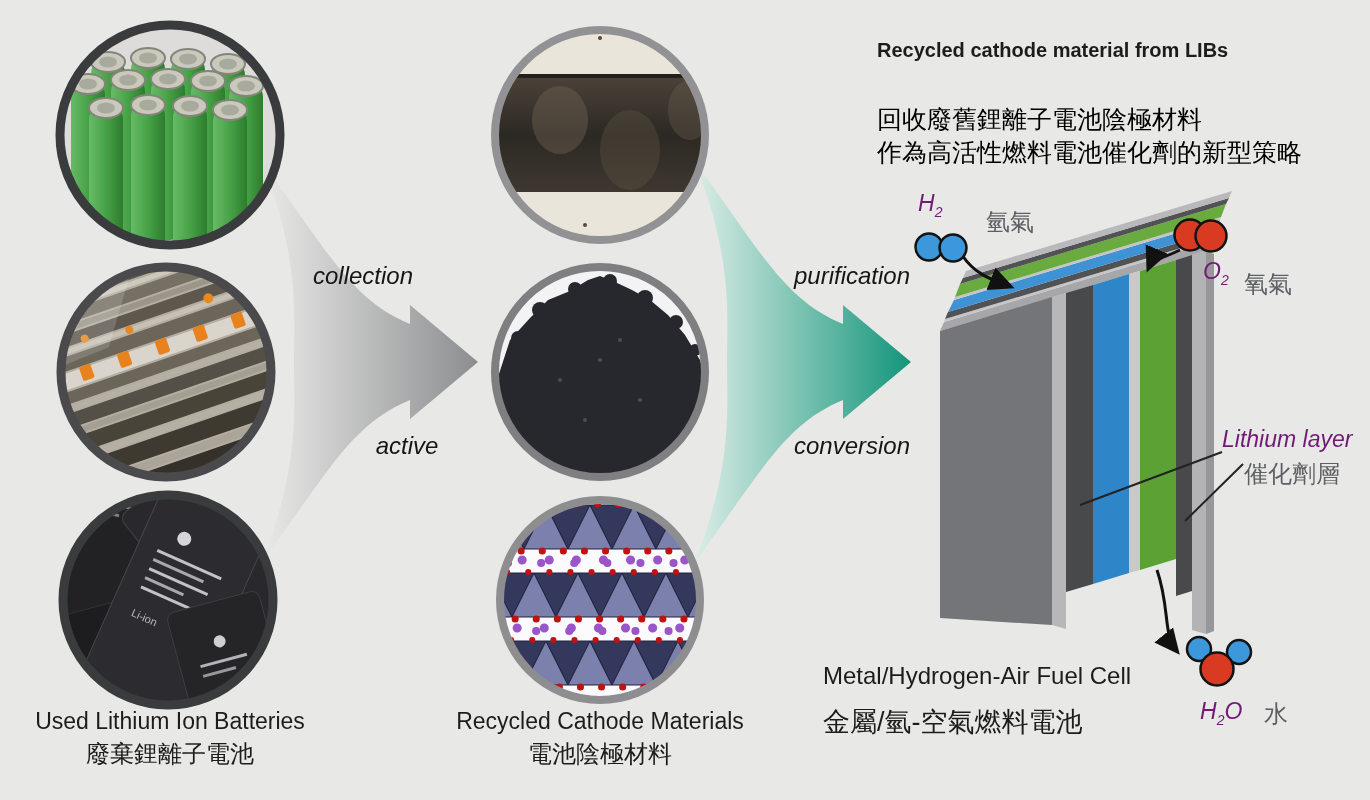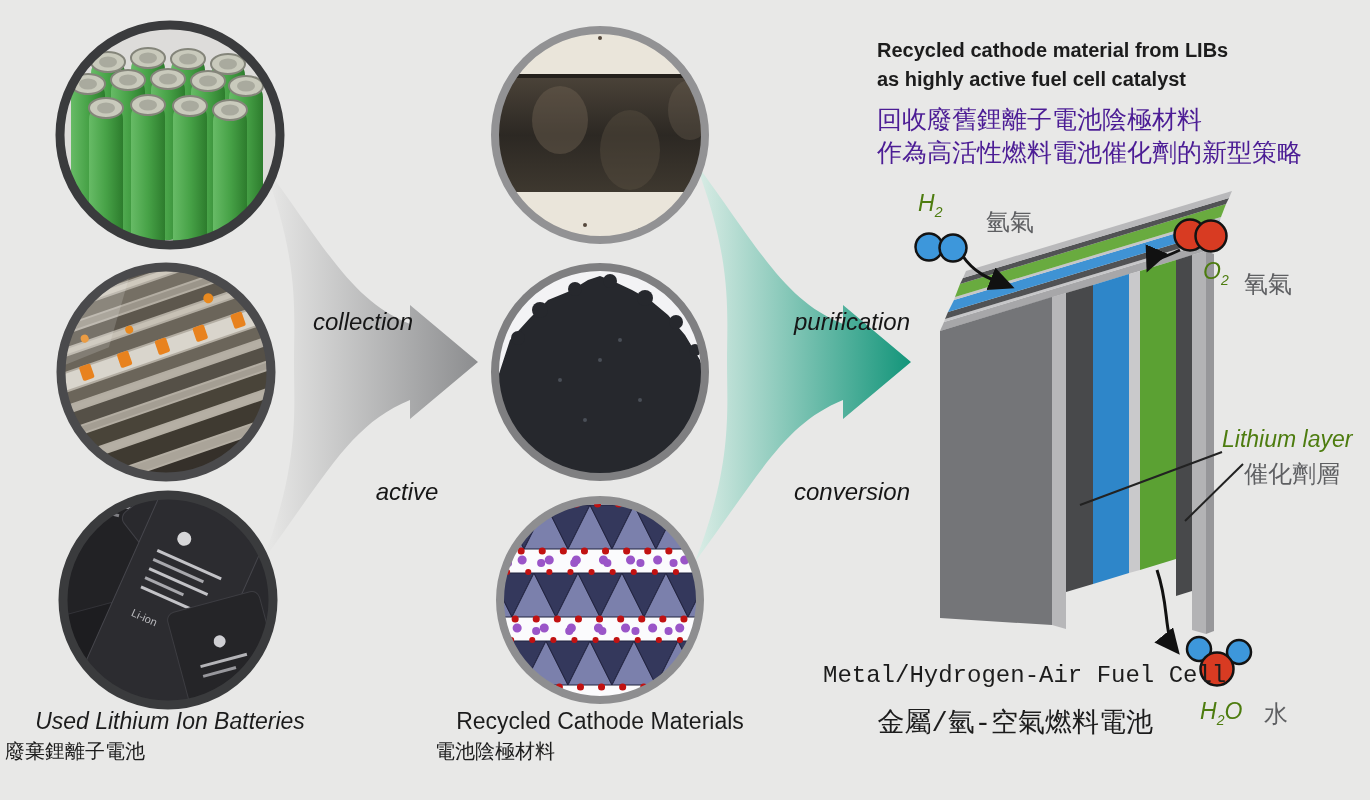--- a/index.html
+++ b/index.html
@@ -1,27 +1,27 @@
 <!DOCTYPE html>
 <html><head>
 <meta charset="utf-8">
 <style>
   html,body{margin:0;padding:0;}
   .canvas{position:relative;width:1370px;height:800px;background:#e8e8e7;overflow:hidden;
           font-family:"Liberation Sans",sans-serif;color:#1c1c1c;}
   .art{position:absolute;left:0;top:0;}
   .lbl{position:absolute;white-space:nowrap;}
-  .center{text-align:right;font-family:Liberation Mono, monospace;}
+  .center{text-align:left;}
   .gray{color:#5e5f62;}
-  .proc{font-size:24px;font-style:italic;color:#161616;width:180px;text-align:center;margin-top:46px;}
+  .proc{font-size:24px;font-style:italic;color:#161616;width:180px;text-align:center;}
   .cap-en{font-size:23px;width:330px;text-align:center;}
-  .cap-zh{font-size:20px;width:330px;text-align:left;}
+  .cap-zh{font-size:24px;width:330px;text-align:center;}
   .title-en{font-size:20px;font-weight:700;line-height:29px;}
-  .title-zh{font-size:25px;line-height:33px;color:#4c1d95;}
-  .formula{font-size:23px;font-style:italic;color:#4d7c0f;}
+  .title-zh{font-size:25px;line-height:33px;color:#000000;}
+  .formula{font-size:23px;font-style:italic;color:#701a75;}
   .formula sub{font-size:14px;font-style:italic;}
   .zh-tag{font-size:24px;}
 </style>
 </head>
 <body>
 
 <div class="canvas">
 
 <svg class="art" width="1370" height="800" viewBox="0 0 1370 800">
   <defs>
@@ -298,33 +298,32 @@
   </g>
   <g stroke="#131313" stroke-width="2.5">
     <circle cx="1199" cy="649" r="12" fill="#3d97db"></circle>
     <circle cx="1239" cy="652" r="12" fill="#3d97db"></circle>
     <circle cx="1217" cy="669" r="16.5" fill="#d83b22"></circle>
   </g>
 </svg>
 
 <div class="lbl title-en" style="left:877px;top:36px;">
   <div>Recycled cathode material from LIBs</div>
-  <div>as highly active fuel cell catalyst</div>
 </div>
 <div class="lbl title-zh" style="left:877px;top:103px;">
   <div>回收廢舊鋰離子電池陰極材料</div>
   <div>作為高活性燃料電池催化劑的新型策略</div>
 </div>
 
 <div class="lbl proc" style="left:273px;top:262px;">collection</div>
 <div class="lbl proc" style="left:317px;top:432px;">active</div>
 <div class="lbl proc" style="left:762px;top:262px;">purification</div>
 <div class="lbl proc" style="left:762px;top:432px;">conversion</div>
 
-<div class="lbl cap-en" style="left:5px;top:708px;font-style:italic;">Used Lithium Ion Batteries</div>
+<div class="lbl cap-en" style="left:5px;top:708px;">Used Lithium Ion Batteries</div>
 <div class="lbl cap-zh" style="left:5px;top:738px;">廢棄鋰離子電池</div>
 <div class="lbl cap-en" style="left:435px;top:708px;">Recycled Cathode Materials</div>
 <div class="lbl cap-zh" style="left:435px;top:738px;">電池陰極材料</div>
 
 <div class="lbl formula" style="left:918px;top:190px;"><span>H</span><sub>2</sub></div>
 <div class="lbl zh-tag gray" style="left:962px;top:206px;margin-left:24px;">氫氣</div>
 
 <div class="lbl zh-tag gray" style="left:1244px;top:224px;margin-top:44px;">氧氣</div>
 <div class="lbl formula" style="left:1203px;top:258px;"><span>O</span><sub>2</sub></div>
 

